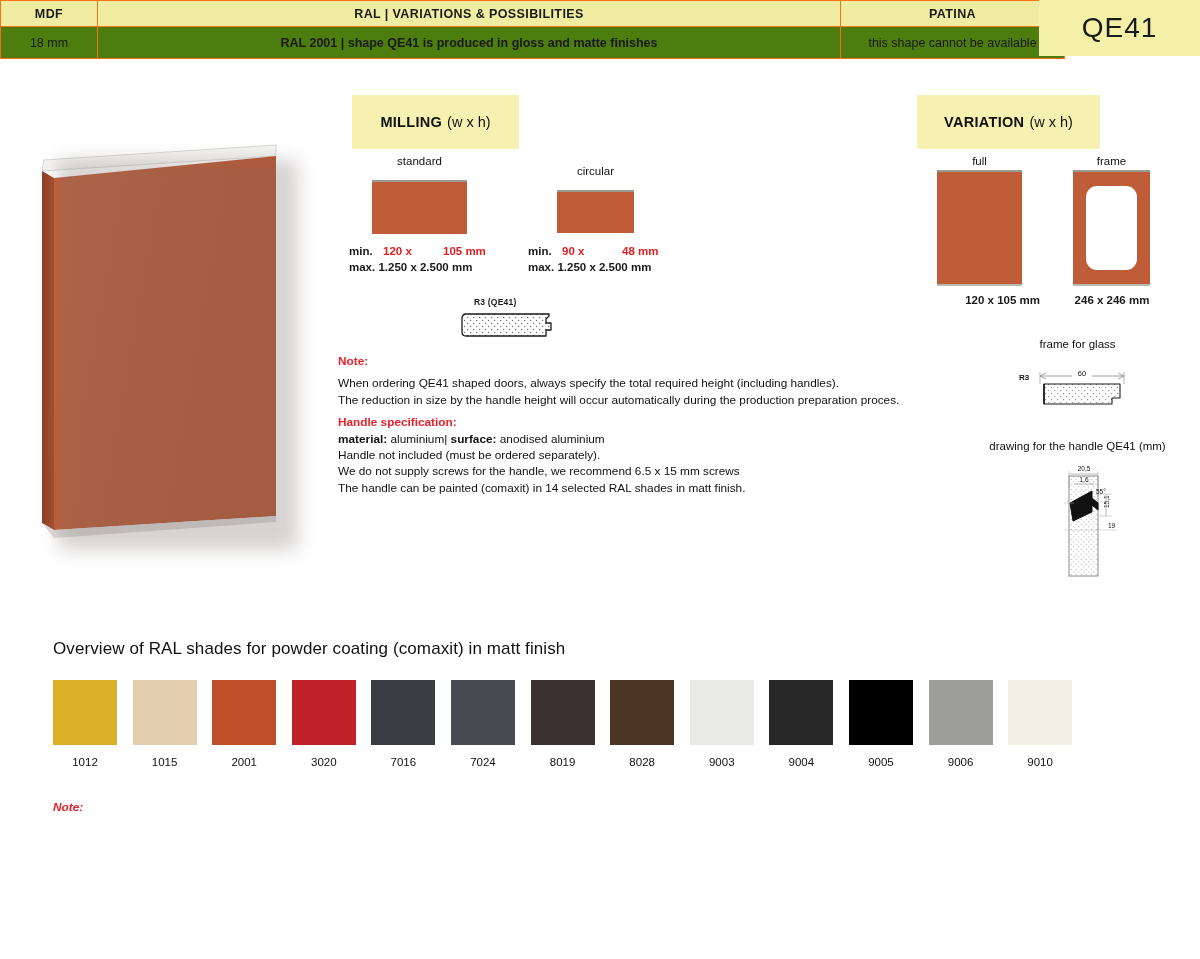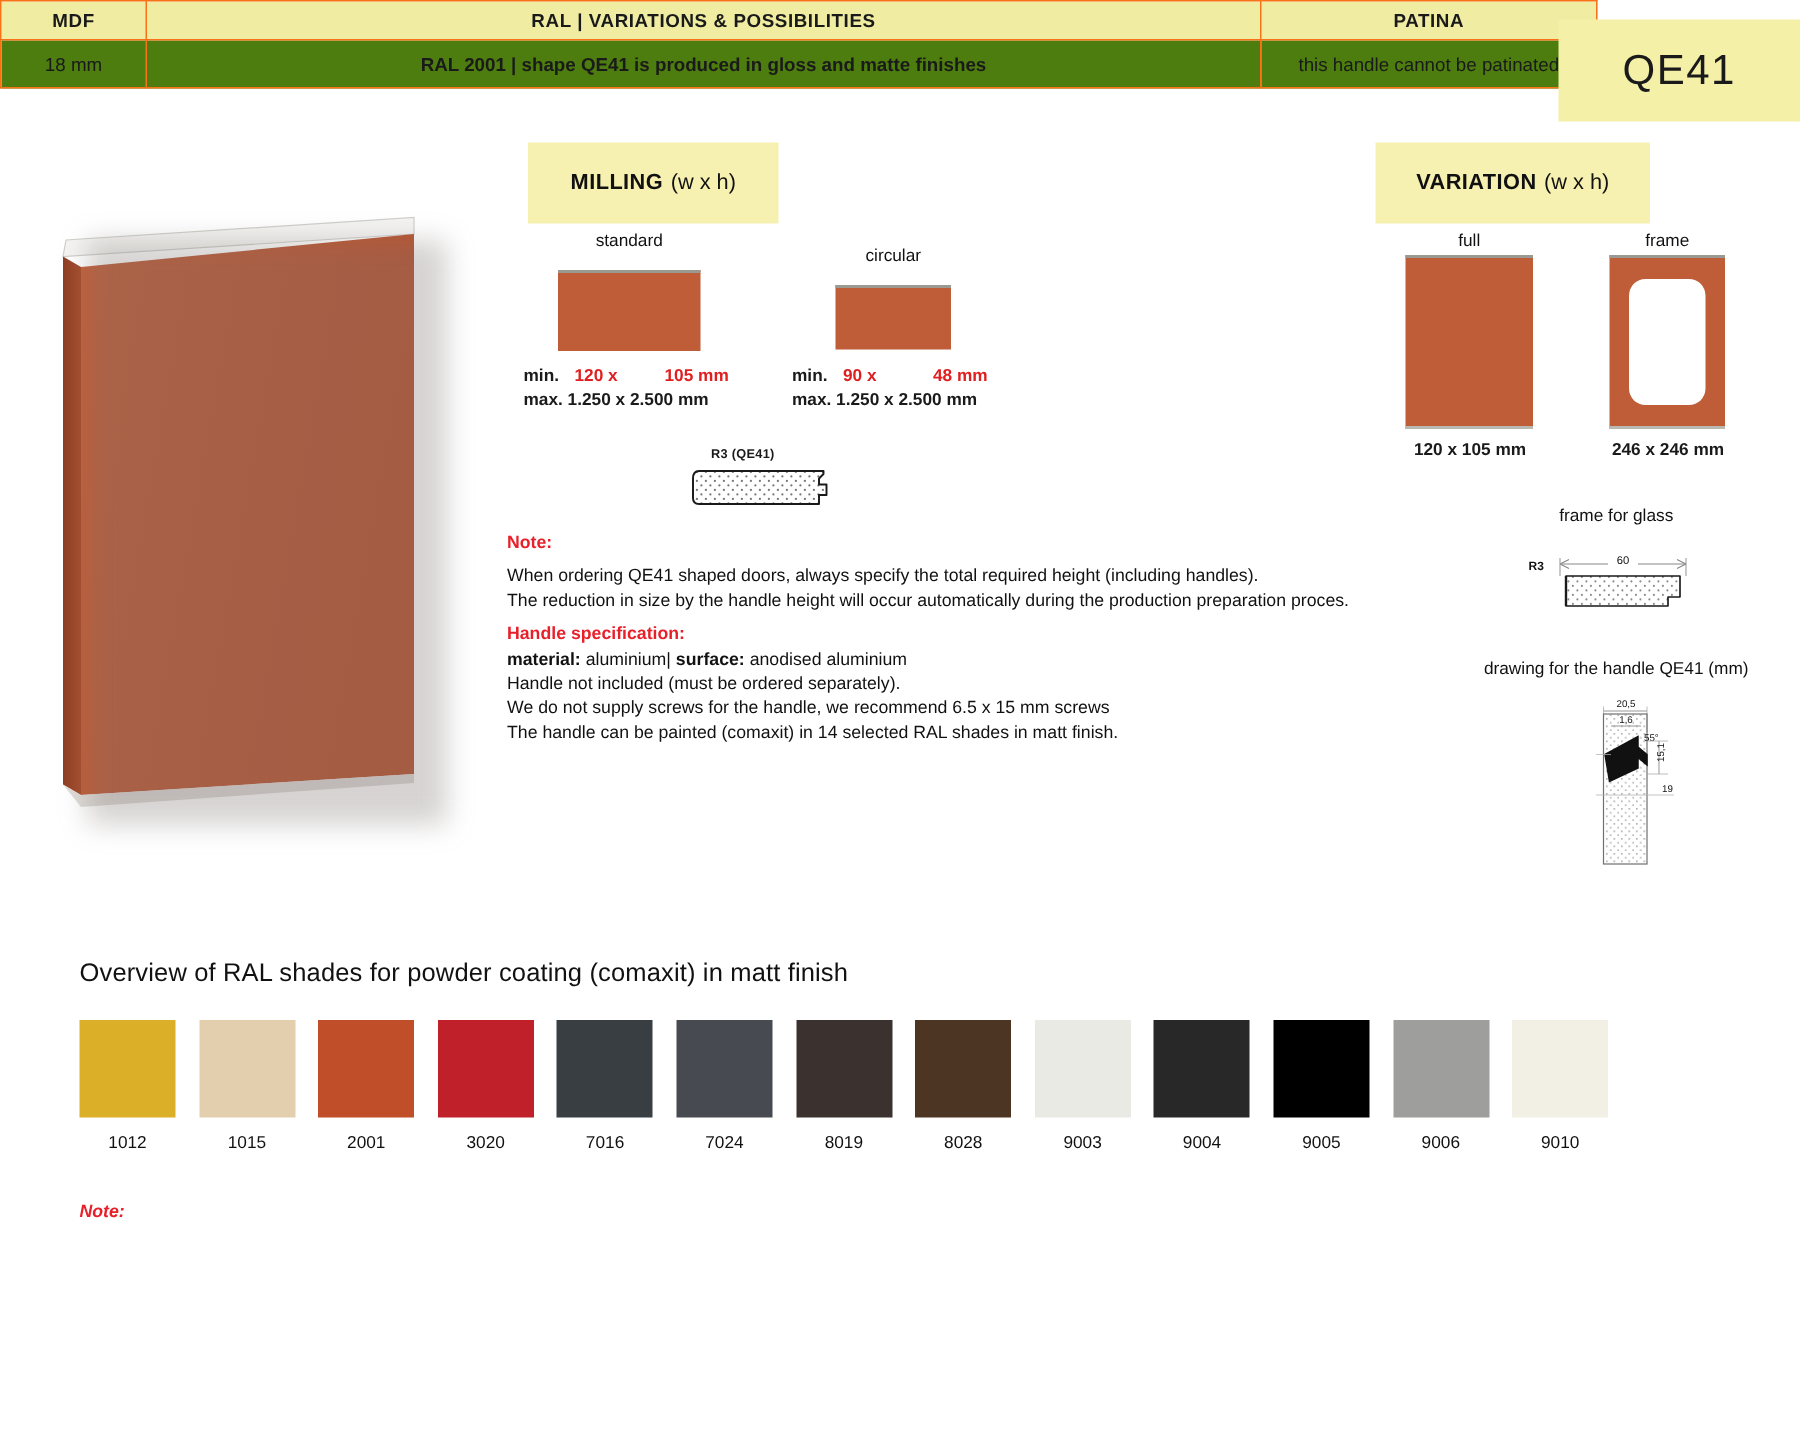--- a/index.html
+++ b/index.html
@@ -15,21 +15,21 @@
   .hdr{position:absolute;left:0;top:0;width:1039px;}
   .hdr table{border-collapse:collapse;width:1039px;table-layout:fixed;}
   .hdr th,.hdr td{border:1px solid #f97316;text-align:center;vertical-align:middle;}
   .hdr th{background:#f0eda2;font-size:12.5px;font-weight:700;letter-spacing:.4px;height:25px;padding:0 4px;}
   .hdr td{background:#4d7c0f;height:31px;font-size:12.5px;padding:0 6px;}
   .c-mdf{width:88px;}
   .c-ral{width:734px;}
   .c-pat{width:215px;}
   .ral-txt b{font-weight:700;}
   .badge{
-    position:absolute;left:1039px;top:13px;width:161px;height:68px;
+    position:absolute;left:1039px;top:0;width:161px;height:56px;
     background:#f4f0a8;display:flex;align-items:center;justify-content:center;
     font-size:28px;font-weight:400;letter-spacing:1px;color:#1a1a1a;
   }
 
   
   .seclabel{
     position:absolute;background:#f6f1b0;height:30px;
     display:flex;align-items:center;justify-content:center;
     font-size:14.5px;color:#111;white-space:nowrap;padding:12px 14px;
   }
@@ -73,21 +73,21 @@
   .nhead{color:#e8202a;font-weight:700;}
   .noteblk b{font-weight:700;}
   .gap{height:6px;}
 
   
   #v-full{position:absolute;left:937px;top:170px;width:85px;height:112px;background:#bf5d39;border-top:2px solid #9a9a93;border-bottom:2px solid #b9b9b2;}
   #v-frame{position:absolute;left:1073px;top:170px;width:77px;height:112px;background:#bf5d39;border-top:2px solid #9a9a93;border-bottom:2px solid #b9b9b2;}
   #v-frame .hole{position:absolute;left:13px;top:14px;width:51px;height:84px;background:#fff;border-radius:11px;}
   #cap-full{left:937px;top:155px;width:85px;}
   #cap-frame{left:1073px;top:155px;width:77px;}
-  #dim-full{position:absolute;left:920px;top:294px;width:120px;text-align:center;font-size:11.5px;font-weight:700;}
+  #dim-full{position:absolute;left:920px;top:294px;width:120px;text-align:right;font-size:11.5px;font-weight:700;}
   #dim-frame{position:absolute;left:1052px;top:294px;width:120px;text-align:center;font-size:11.5px;font-weight:700;}
 
   #cap-glass{position:absolute;left:980px;top:338px;width:195px;text-align:center;font-size:11.5px;color:#111;}
   #glassprof{position:absolute;left:1014px;top:362px;}
   #cap-handle{position:absolute;left:960px;top:440px;width:235px;text-align:center;font-size:11.5px;color:#111;}
   #handleprof{position:absolute;left:1040px;top:458px;}
 
   
   #ral-title{position:absolute;left:53px;top:639px;font-size:17px;color:#111;letter-spacing:.1px;}
   #swatches{position:absolute;left:53px;top:680px;display:flex;gap:15.6px;}
@@ -108,21 +108,21 @@
     <table>
       <tbody>
           <tr>
         <th class="c-mdf">MDF</th>
         <th class="c-ral">RAL | VARIATIONS &amp; POSSIBILITIES</th>
         <th class="c-pat">PATINA</th>
       </tr>
       <tr>
         <td>18 mm</td>
         <td class="ral-txt"><b>RAL 2001</b><b> | shape QE41 is produced in gloss and matte finishes</b></td>
-        <td>this handle cannot be patinated</td>
+        <td>this shape cannot be available</td>
       </tr>
     </tbody>
       </table>
   </div>
   <div class="badge">QE41</div>
 
   <div class="seclabel" id="lbl-milling">
     <b>MILLING</b>
       <span>(w x h)</span>
   </div>

